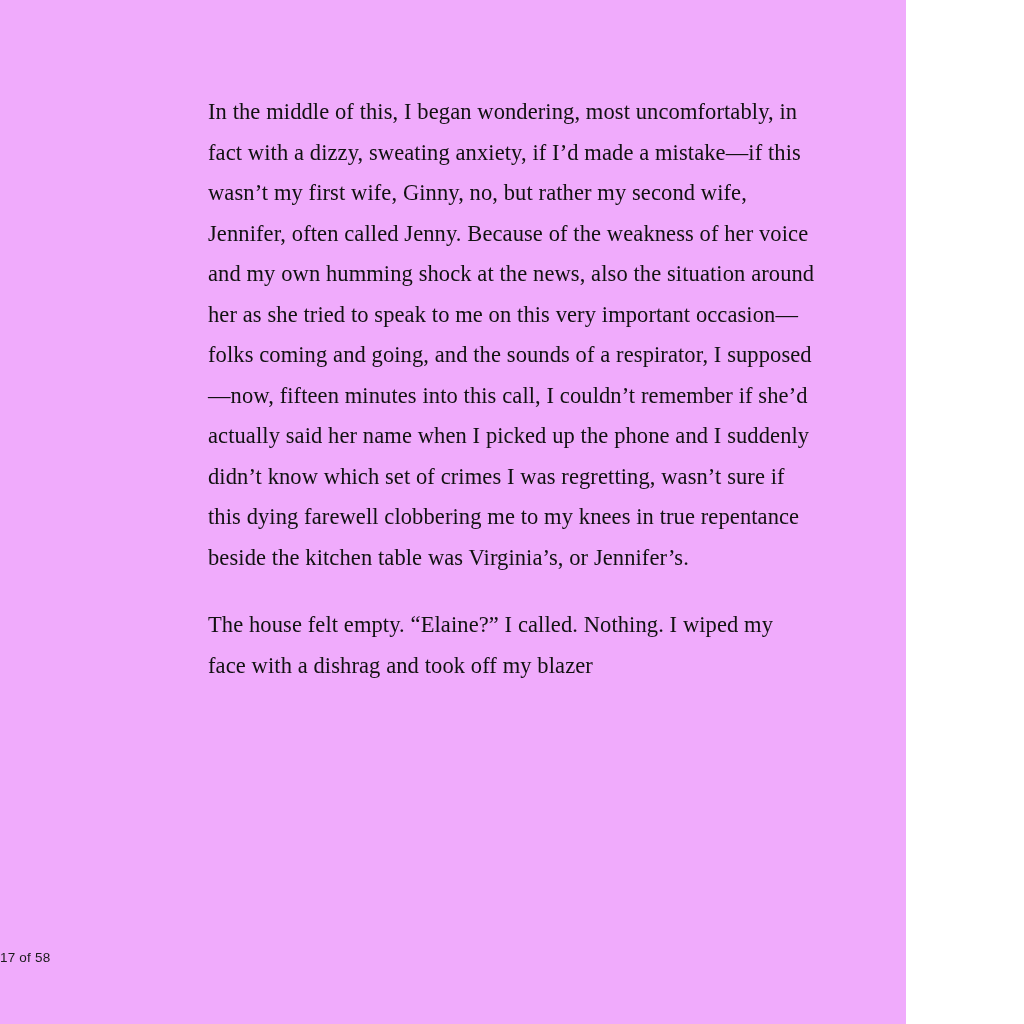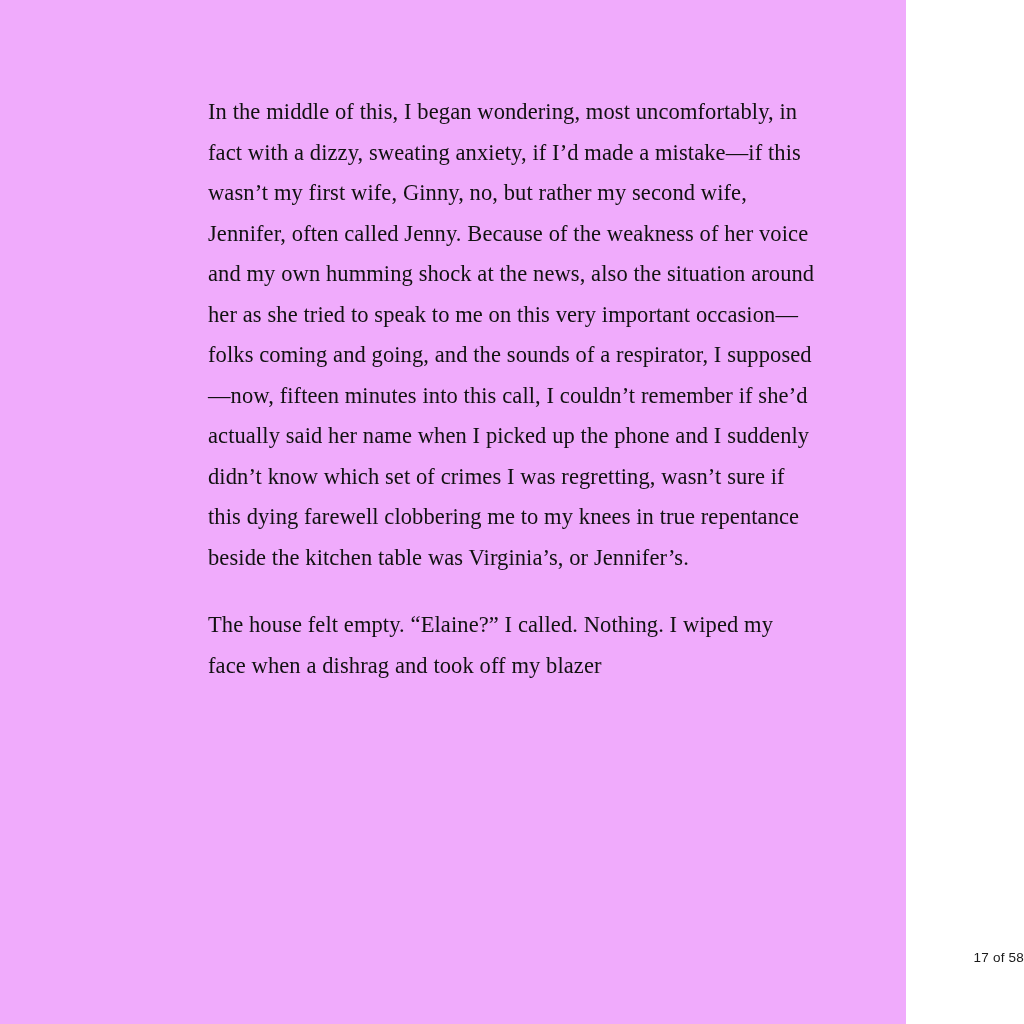--- a/index.html
+++ b/index.html
@@ -39,21 +39,21 @@
     letter-spacing: 0.1px;
   }
   .para + .para {
     margin-top: 27px;
   }
   .page-footer {
     position: absolute;
     left: 0;
     top: 948px;
     width: 1024px;
-    text-align: right;
+    text-align: left;
   }
   .page-footer .folio {
     font-family: "Liberation Sans", sans-serif;
     font-size: 13.5px;
     color: #1a1a1a;
     letter-spacing: 0.2px;
   }
   .tail-line {
     position: absolute;
     left: 208px;
@@ -67,21 +67,21 @@
     height: 32px;
   }
 </style>
 </head>
 <body>
 
 <div class="page">
 
   <div class="text-column">
     <p class="para">In the middle of this, I began wondering, most uncomfortably, in fact with a dizzy, sweating anxiety, if I’d made a mistake—if this wasn’t my first wife, Ginny, no, but rather my second wife, Jennifer, often called Jenny. Because of the weakness of her voice and my own humming shock at the news, also the situation around her as she tried to speak to me on this very important occasion—folks coming and going, and the sounds of a respirator, I supposed—now, fifteen minutes into this call, I couldn’t remember if she’d actually said her name when I picked up the phone and I suddenly didn’t know which set of crimes I was regretting, wasn’t sure if this dying farewell clobbering me to my knees in true repentance beside the kitchen table was Virginia’s, or Jennifer’s.</p>
-    <p class="para">The house felt empty. “Elaine?” I called. Nothing. I wiped my face when a dishrag and took off my blazer</p>
+    <p class="para">The house felt empty. “Elaine?” I called. Nothing. I wiped my face with a dishrag and took off my blazer</p>
   </div>
 
   <div class="page-footer">
     <span class="folio">17 of 58</span>
   </div>
 
   <div class="tail-line"></div>
 
 </div>
 

